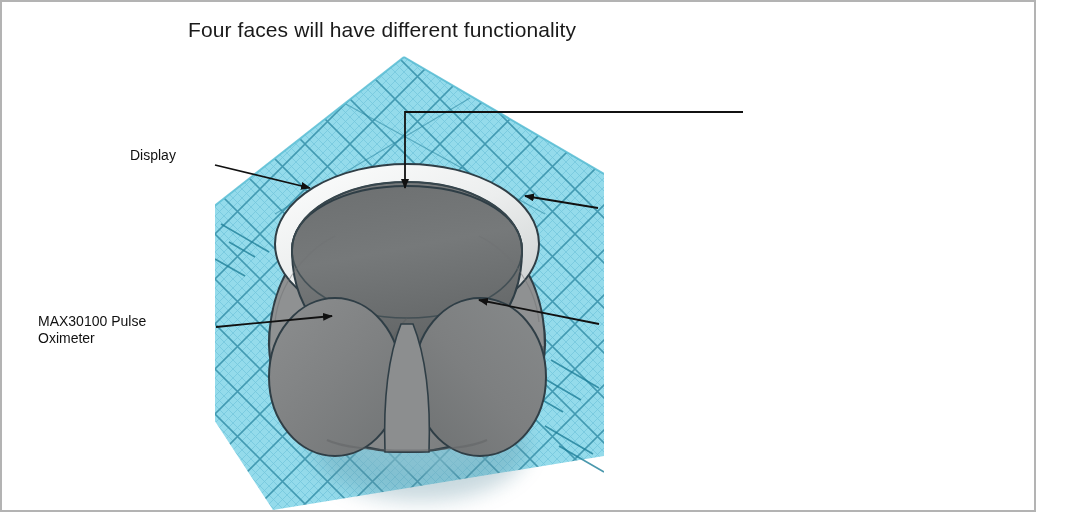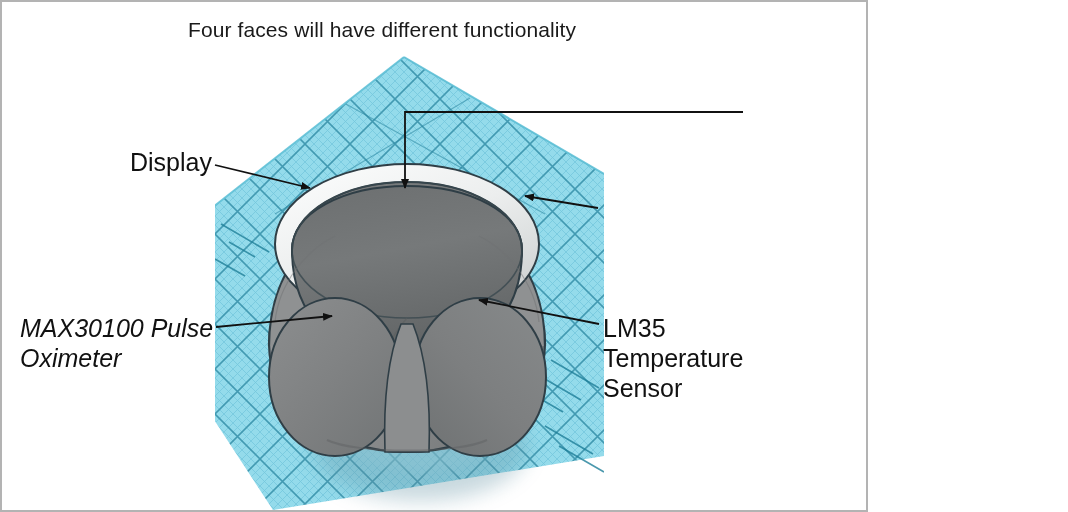--- a/index.html
+++ b/index.html
@@ -6,21 +6,21 @@
   html, body {
     margin: 0;
     padding: 0;
     background: #ffffff;
   }
   body {
     font-family: "Liberation Sans", sans-serif;
   }
   #figure {
     position: relative;
-    width: 868px;
+    width: 1036px;
     height: 512px;
     background: #ffffff;
     border: 2px solid #b3b3b3;
     box-sizing: border-box;
     overflow: hidden;
   }
 
   
   #figure-title {
     position: absolute;
@@ -42,27 +42,27 @@
     overflow: hidden;
     background: #ffffff;
   }
   #cad-render svg {
     display: block;
   }
 
   
   .callout {
     position: absolute;
-    font-size: 25px;
+    font-size: 14px;
     line-height: 1.20;
     color: #111111;
     white-space: pre-line;
   }
   #callout-display       { left: 128px; top: 145px; }
-  #callout-max30100      { left: 18px;  top: 311px; font-style: italic; }
+  #callout-max30100      { left: 36px;  top: 311px; }
   #callout-button-sos    { left: 601px; top: 151px; }
   #callout-lm35          { left: 601px; top: 311px; }
   #callout-inner-part    { left: 748px; top: 98px; font-size: 18.5px; line-height: 1.24; }
 
   
   #leaders {
     position: absolute;
     left: 0; top: 0;
     width: 1068px;
     height: 512px;
@@ -198,23 +198,20 @@
       </g>
     </svg>
   </div>
 
   <div class="callout" id="callout-display">Display</div>
 
   <div class="callout" id="callout-max30100">MAX30100 Pulse
 Oximeter</div>
 
 
-  <div class="callout" id="callout-lm35">LM35
-Temperature
-Sensor</div>
 
 
   <svg id="leaders" viewBox="0 0 1068 512" xmlns="http://www.w3.org/2000/svg">
     <defs>
       <marker id="arrowHead" markerWidth="10" markerHeight="8" refX="9" refY="4" orient="auto" markerUnits="userSpaceOnUse">
         <path d="M0,0 L10,4 L0,8 Z" fill="#111111"></path>
       </marker>
     </defs>
 
     <g>

